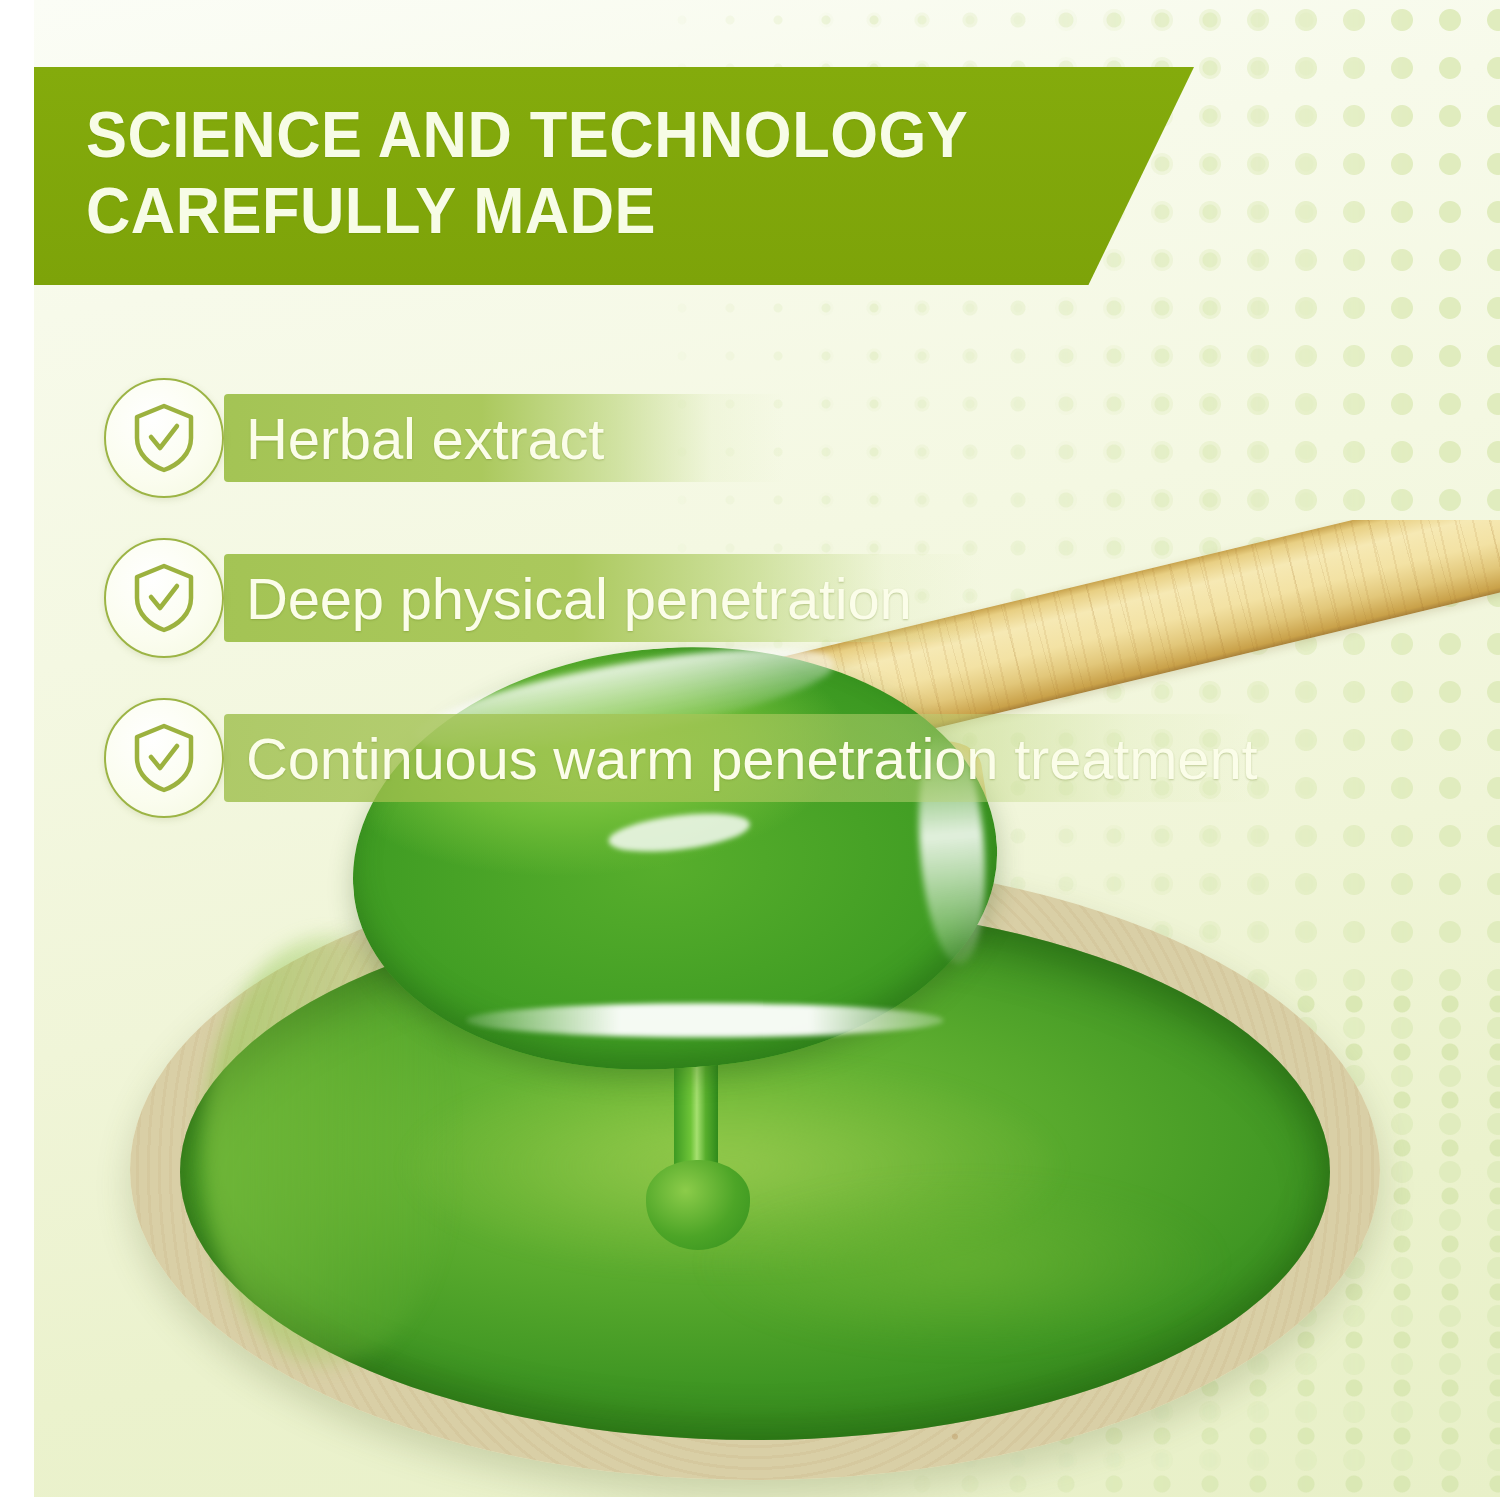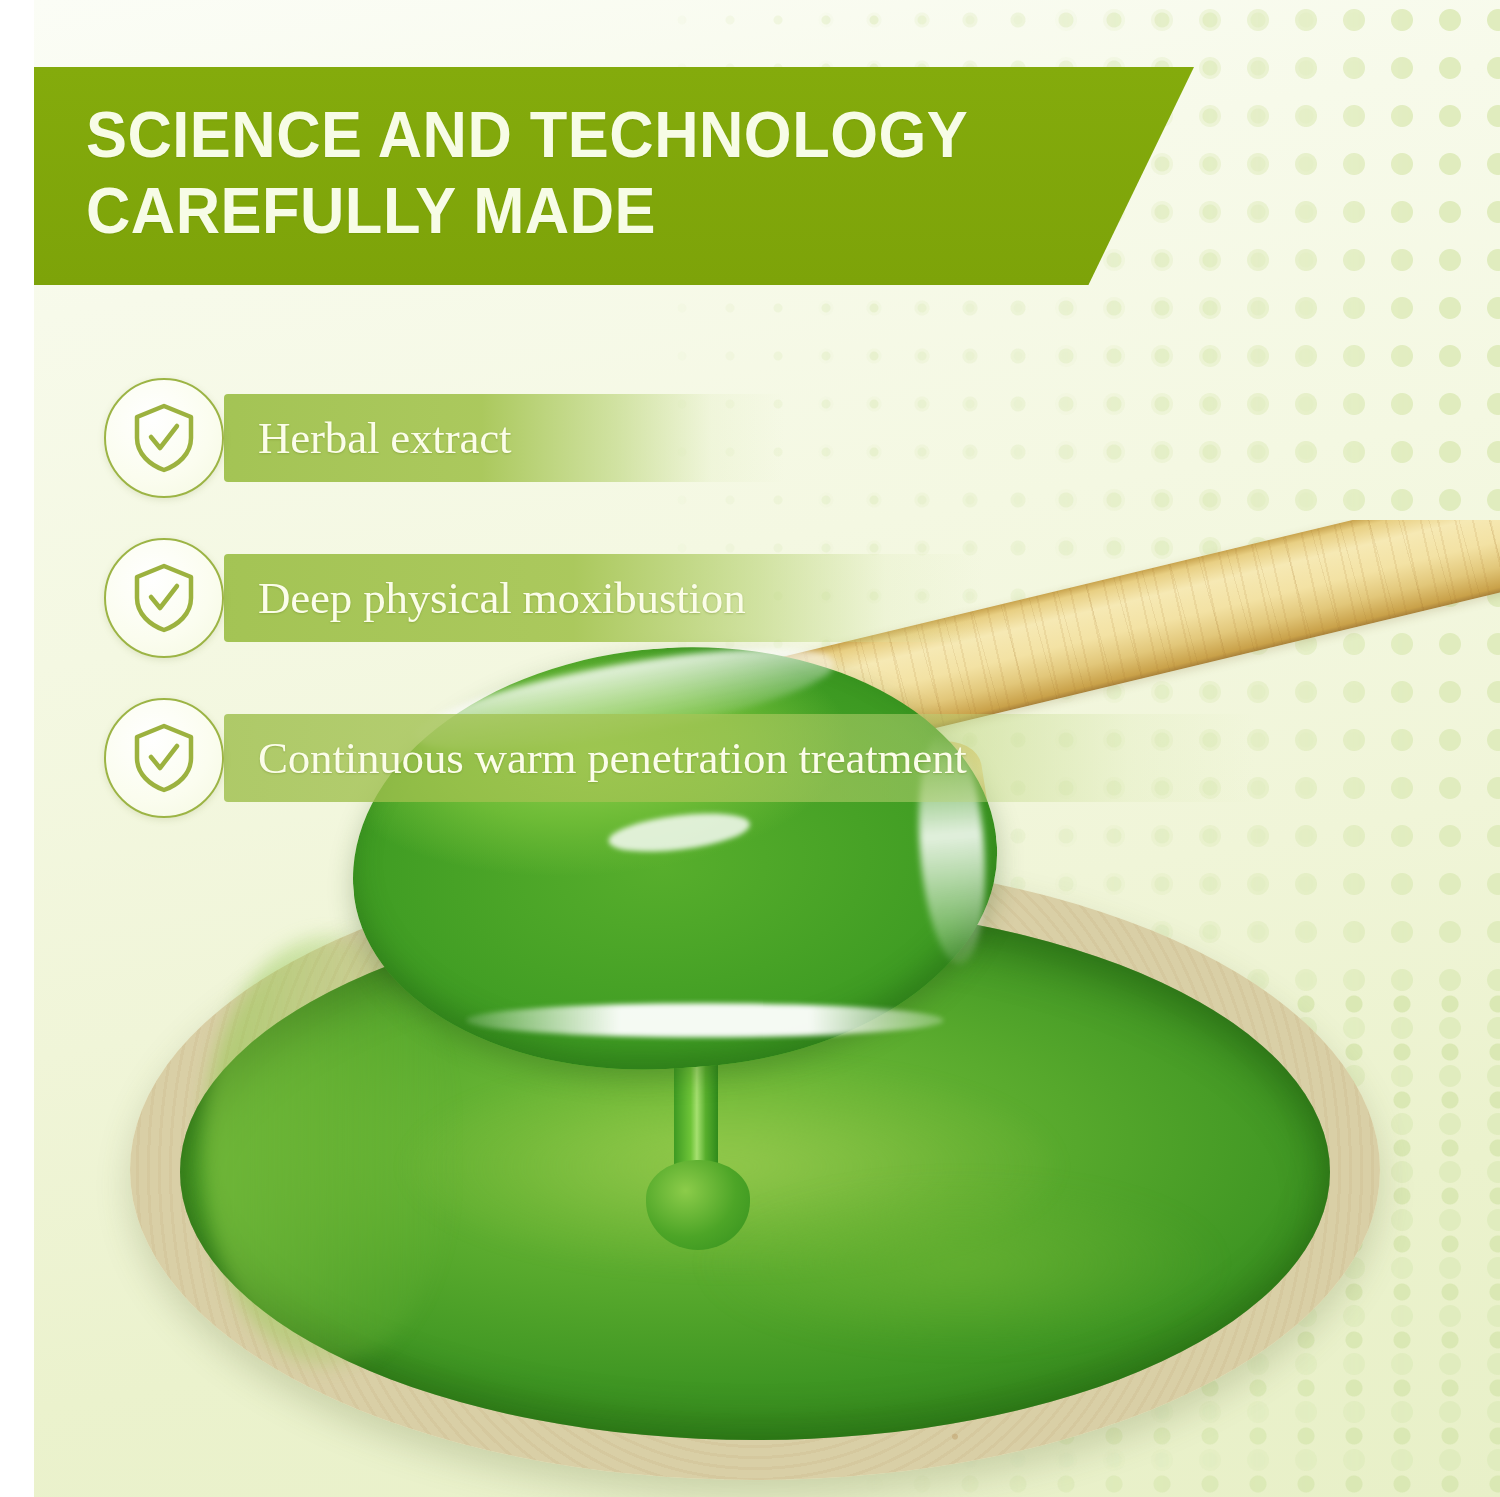--- a/index.html
+++ b/index.html
@@ -325,32 +325,31 @@
   .feature-pill.translucent {
     background: linear-gradient(90deg,
         rgba(157,190,74,0.80) 0%,
         rgba(164,196,84,0.74) 44%,
         rgba(184,210,118,0.52) 68%,
         rgba(214,231,170,0.20) 88%,
         rgba(235,243,214,0) 100%);
   }
   .feature-label {
     position: absolute;
-    left: 154px;
+    left: 142px;
     top: 0;
     height: 120px;
     display: flex;
     align-items: center;
     color: #fbfde9;
-    font-size: 45px;
+    font-size: 58px;
     font-weight: normal;
     letter-spacing: -0.2px;
     white-space: nowrap;
     text-shadow: 0 1px 2px rgba(96,124,28,0.35);
-    font-family: Liberation Serif, serif;
   }
   .badge {
     position: absolute;
     left: 0;
     top: 0;
     width: 120px;
     height: 120px;
     border-radius: 50%;
     background: radial-gradient(circle at 40% 34%, #ffffff 0%, #fbfdef 58%, #f4f8e0 100%);
     border: 2px solid #9cb445;
@@ -426,21 +425,21 @@
   </div>
 
   <div class="feature f2">
     <div class="feature-pill solid" style="width:760px"></div>
     <div class="badge">
       <svg width="66" height="72" viewBox="0 0 66 72">
         <path d="M33 4 L60 15 V36 C60 52 47 63 33 68 C19 63 6 52 6 36 V15 Z" fill="none" stroke="#9cb23f" stroke-width="4.5" stroke-linejoin="round"></path>
         <path d="M20 35 L29 46 L46 24" fill="none" stroke="#9cb23f" stroke-width="4.5" stroke-linecap="round" stroke-linejoin="round"></path>
       </svg>
     </div>
-    <div class="feature-label">Deep physical moxibustion</div>
+    <div class="feature-label">Deep physical penetration</div>
   </div>
 
   <div class="feature f3">
     <div class="feature-pill translucent" style="width:1030px"></div>
     <div class="badge">
       <svg width="66" height="72" viewBox="0 0 66 72">
         <path d="M33 4 L60 15 V36 C60 52 47 63 33 68 C19 63 6 52 6 36 V15 Z" fill="none" stroke="#9cb23f" stroke-width="4.5" stroke-linejoin="round"></path>
         <path d="M20 35 L29 46 L46 24" fill="none" stroke="#9cb23f" stroke-width="4.5" stroke-linecap="round" stroke-linejoin="round"></path>
       </svg>
     </div>

